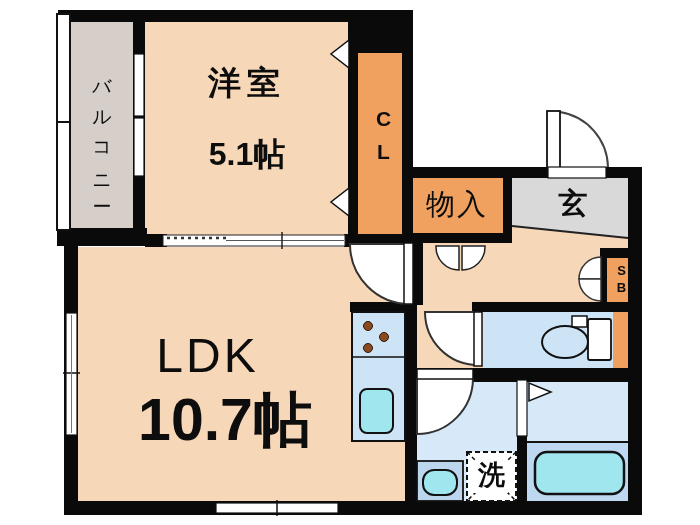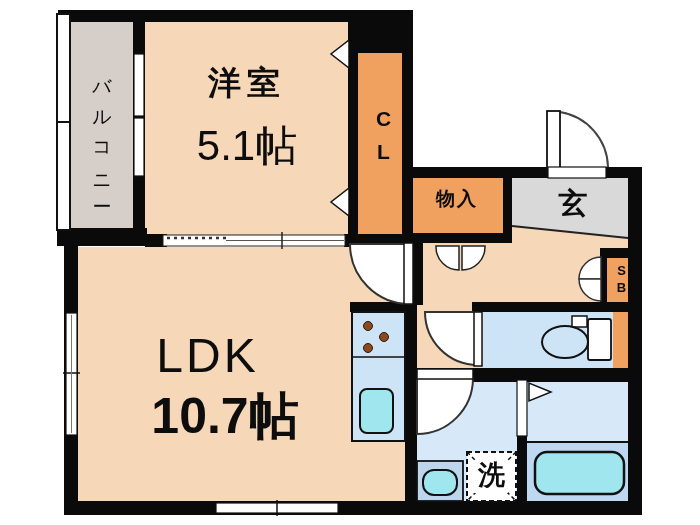--- a/index.html
+++ b/index.html
@@ -5,27 +5,27 @@
   html,body{margin:0;padding:0;background:#ffffff;}
   #stage{
     position:relative;width:700px;height:525px;background:#ffffff;overflow:hidden;
     font-family:"Liberation Sans","DejaVu Sans",sans-serif;color:#111;
   }
   #plan-svg{position:absolute;left:0;top:0;}
   .lbl{position:absolute;color:#0d0d0d;text-align:center;line-height:1.05;white-space:pre;}
   .vert{writing-mode:vertical-rl;text-orientation:upright;}
   .lbl-balcony{left:84px;top:46px;height:180px;width:28px;font-size:19px;letter-spacing:11px;font-weight:500;}
   .lbl-yoshitsu{left:147px;top:66px;width:200px;font-size:33px;font-weight:600;letter-spacing:6px;}
-  .lbl-yoshitsu-size{left:138px;top:124px;width:218px;font-size:42px;font-weight:400;}
+  .lbl-yoshitsu-size{left:138px;top:138px;width:218px;font-size:32px;font-weight:700;}
   .lbl-cl{left:368px;top:100px;width:26px;height:80px;font-size:21px;letter-spacing:10px;font-weight:600;}
-  .lbl-monoire{left:408px;top:189px;width:98px;font-size:19px;font-weight:700;letter-spacing:2px;}
+  .lbl-monoire{left:408px;top:189px;width:98px;font-size:29px;font-weight:400;letter-spacing:2px;}
   .lbl-gen{left:536px;top:188px;width:74px;font-size:29px;font-weight:600;}
   .lbl-sb{left:608px;top:258px;width:20px;height:44px;font-size:13px;letter-spacing:2px;font-weight:600;}
   .lbl-ldk{left:60px;top:331px;width:295px;font-size:48px;font-weight:400;letter-spacing:3px;}
-  .lbl-ldk-size{left:60px;top:390px;width:330px;font-size:50px;font-weight:600;}
+  .lbl-ldk-size{left:60px;top:390px;width:330px;font-size:59px;font-weight:600;}
   .lbl-sen{left:465px;top:461px;width:53px;font-size:27px;font-weight:700;}
 </style>
 </head>
 <body>
 
 <div id="stage">
 
 <svg id="plan-svg" width="700" height="525" viewBox="0 0 700 525">
 
   <g>

